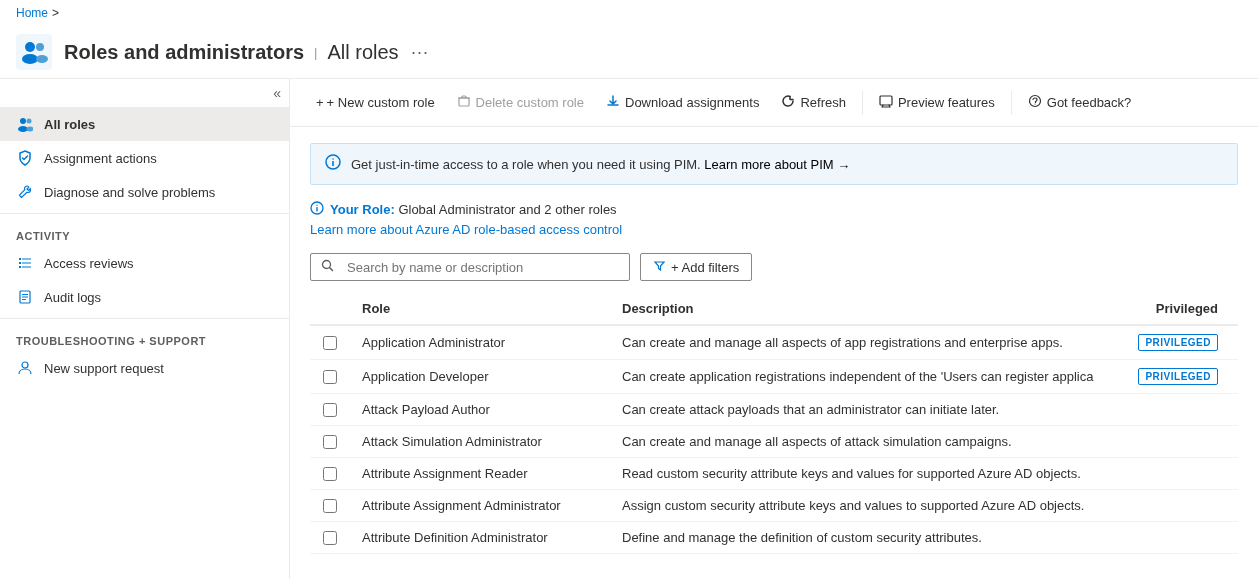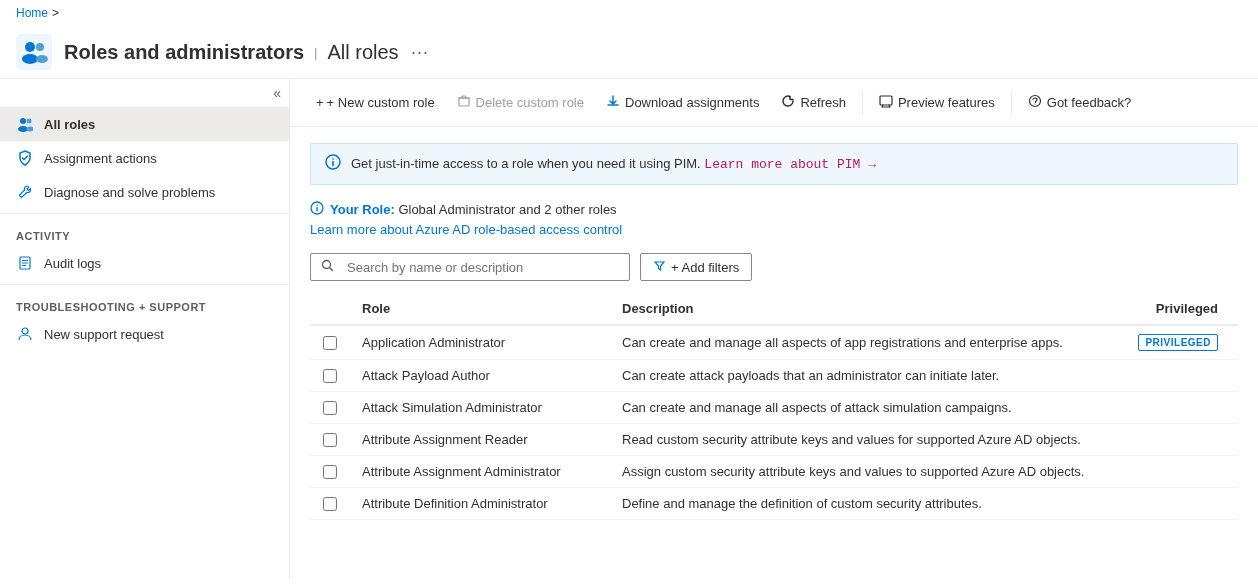--- a/index.html
+++ b/index.html
@@ -33,21 +33,21 @@
 
     .toolbar { display: flex; align-items: center; padding: 10px 16px; border-bottom: 1px solid #edebe9; gap: 2px; flex-wrap: wrap; }
     .toolbar-btn { display: flex; align-items: center; gap: 5px; padding: 5px 10px; background: none; border: none; cursor: pointer; font-size: 13px; color: #323130; border-radius: 2px; }
     .toolbar-btn.disabled { color: #a19f9d; cursor: not-allowed; }
     .toolbar-sep { width: 1px; height: 24px; background: #edebe9; margin: 0 4px; }
 
     .main-content { padding: 16px 20px; }
 
     .info-banner { display: flex; align-items: center; gap: 10px; padding: 10px 14px; background: #eff6fc; border: 1px solid #c7e0f4; border-radius: 2px; margin-bottom: 16px; font-size: 13px; }
     .info-banner-icon { color: #0078d4; font-size: 16px; flex-shrink: 0; }
-    .info-banner a { color: #be185d; text-decoration: none; font-family: Liberation Mono, monospace; }
+    .info-banner a { color: #000000; text-decoration: none; }
 
     .role-info { margin-bottom: 16px; }
     .role-info-line { display: flex; align-items: center; gap: 6px; font-size: 13px; margin-bottom: 4px; }
     .role-info-line .info-circle { color: #0078d4; font-size: 14px; }
     .role-info-line strong { color: #0078d4; }
     .role-link { color: #0078d4; text-decoration: none; font-size: 13px; }
 
     .search-filter { display: flex; align-items: center; gap: 10px; margin-bottom: 12px; }
     .search-box { display: flex; align-items: center; border: 1px solid #8a8886; border-radius: 2px; padding: 5px 10px; gap: 13px; width: 320px; background: #fff; }
     .search-box input { border: none; outline: none; font-size: 13px; width: 100%; background: transparent; color: #323130; }
@@ -133,20 +133,33 @@
           <path d="M10.5 2C9 2 7.5 3 7.5 4.5C7.5 5 7.6 5.4 7.8 5.7L2.5 11L3.5 12.5L4.5 13.5L10 8.2C10.3 8.4 10.7 8.5 11.2 8.5C12.7 8.5 13.5 7 13.5 5.5C13.5 5.2 13.4 4.9 13.3 4.6L11.5 6.4L10 5L11.8 3.2C11.4 2.5 11 2 10.5 2Z" stroke="#0078d4" stroke-width="1.2" fill="none"></path>
         </svg>
       </span>
       <span>Diagnose and solve problems</span>
     </div>
 
     <hr class="sidebar-divider">
 
     <div class="sidebar-section">Activity</div>
 
+    <div class="sidebar-item">
+      <span class="sidebar-item-icon">
+        <svg width="16" height="16" viewBox="0 0 16 16" fill="none">
+          <rect x="2" y="3" width="2" height="2" fill="#0078d4"></rect>
+          <rect x="5" y="3.5" width="9" height="1" fill="#0078d4"></rect>
+          <rect x="2" y="7" width="2" height="2" fill="#0078d4"></rect>
+          <rect x="5" y="7.5" width="9" height="1" fill="#0078d4"></rect>
+          <rect x="2" y="11" width="2" height="2" fill="#0078d4"></rect>
+          <rect x="5" y="11.5" width="9" height="1" fill="#0078d4"></rect>
+        </svg>
+      </span>
+      <span>Access reviews</span>
+    </div>
 
     <div class="sidebar-item">
       <span class="sidebar-item-icon">
         <svg width="16" height="16" viewBox="0 0 16 16" fill="none">
           <rect x="3" y="2" width="10" height="12" rx="1" stroke="#0078d4" stroke-width="1.2" fill="none"></rect>
           <rect x="5" y="5" width="6" height="1" fill="#0078d4"></rect>
           <rect x="5" y="7.5" width="6" height="1" fill="#0078d4"></rect>
           <rect x="5" y="10" width="4" height="1" fill="#0078d4"></rect>
         </svg>
       </span>
@@ -304,20 +317,32 @@
     <td class="td-priv">
       <span class="privileged-badge">PRIVILEGED</span>
     </td>
   </tr>
               <tr>
     <td class="td-checkbox">
       <div class="checkbox-cell">
         <input type="checkbox" style="">
       </div>
     </td>
+    <td class="td-role">Application Developer</td>
+    <td class="td-desc">Can create application registrations independent of the 'Users can register applica</td>
+    <td class="td-priv">
+      <span class="privileged-badge">PRIVILEGED</span>
+    </td>
+  </tr>
+              <tr>
+    <td class="td-checkbox">
+      <div class="checkbox-cell">
+        <input type="checkbox" style="">
+      </div>
+    </td>
     <td class="td-role">Attack Payload Author</td>
     <td class="td-desc">Can create attack payloads that an administrator can initiate later.</td>
     <td class="td-priv">
       
     </td>
   </tr>
               <tr>
     <td class="td-checkbox">
       <div class="checkbox-cell">
         <input type="checkbox" style="">

